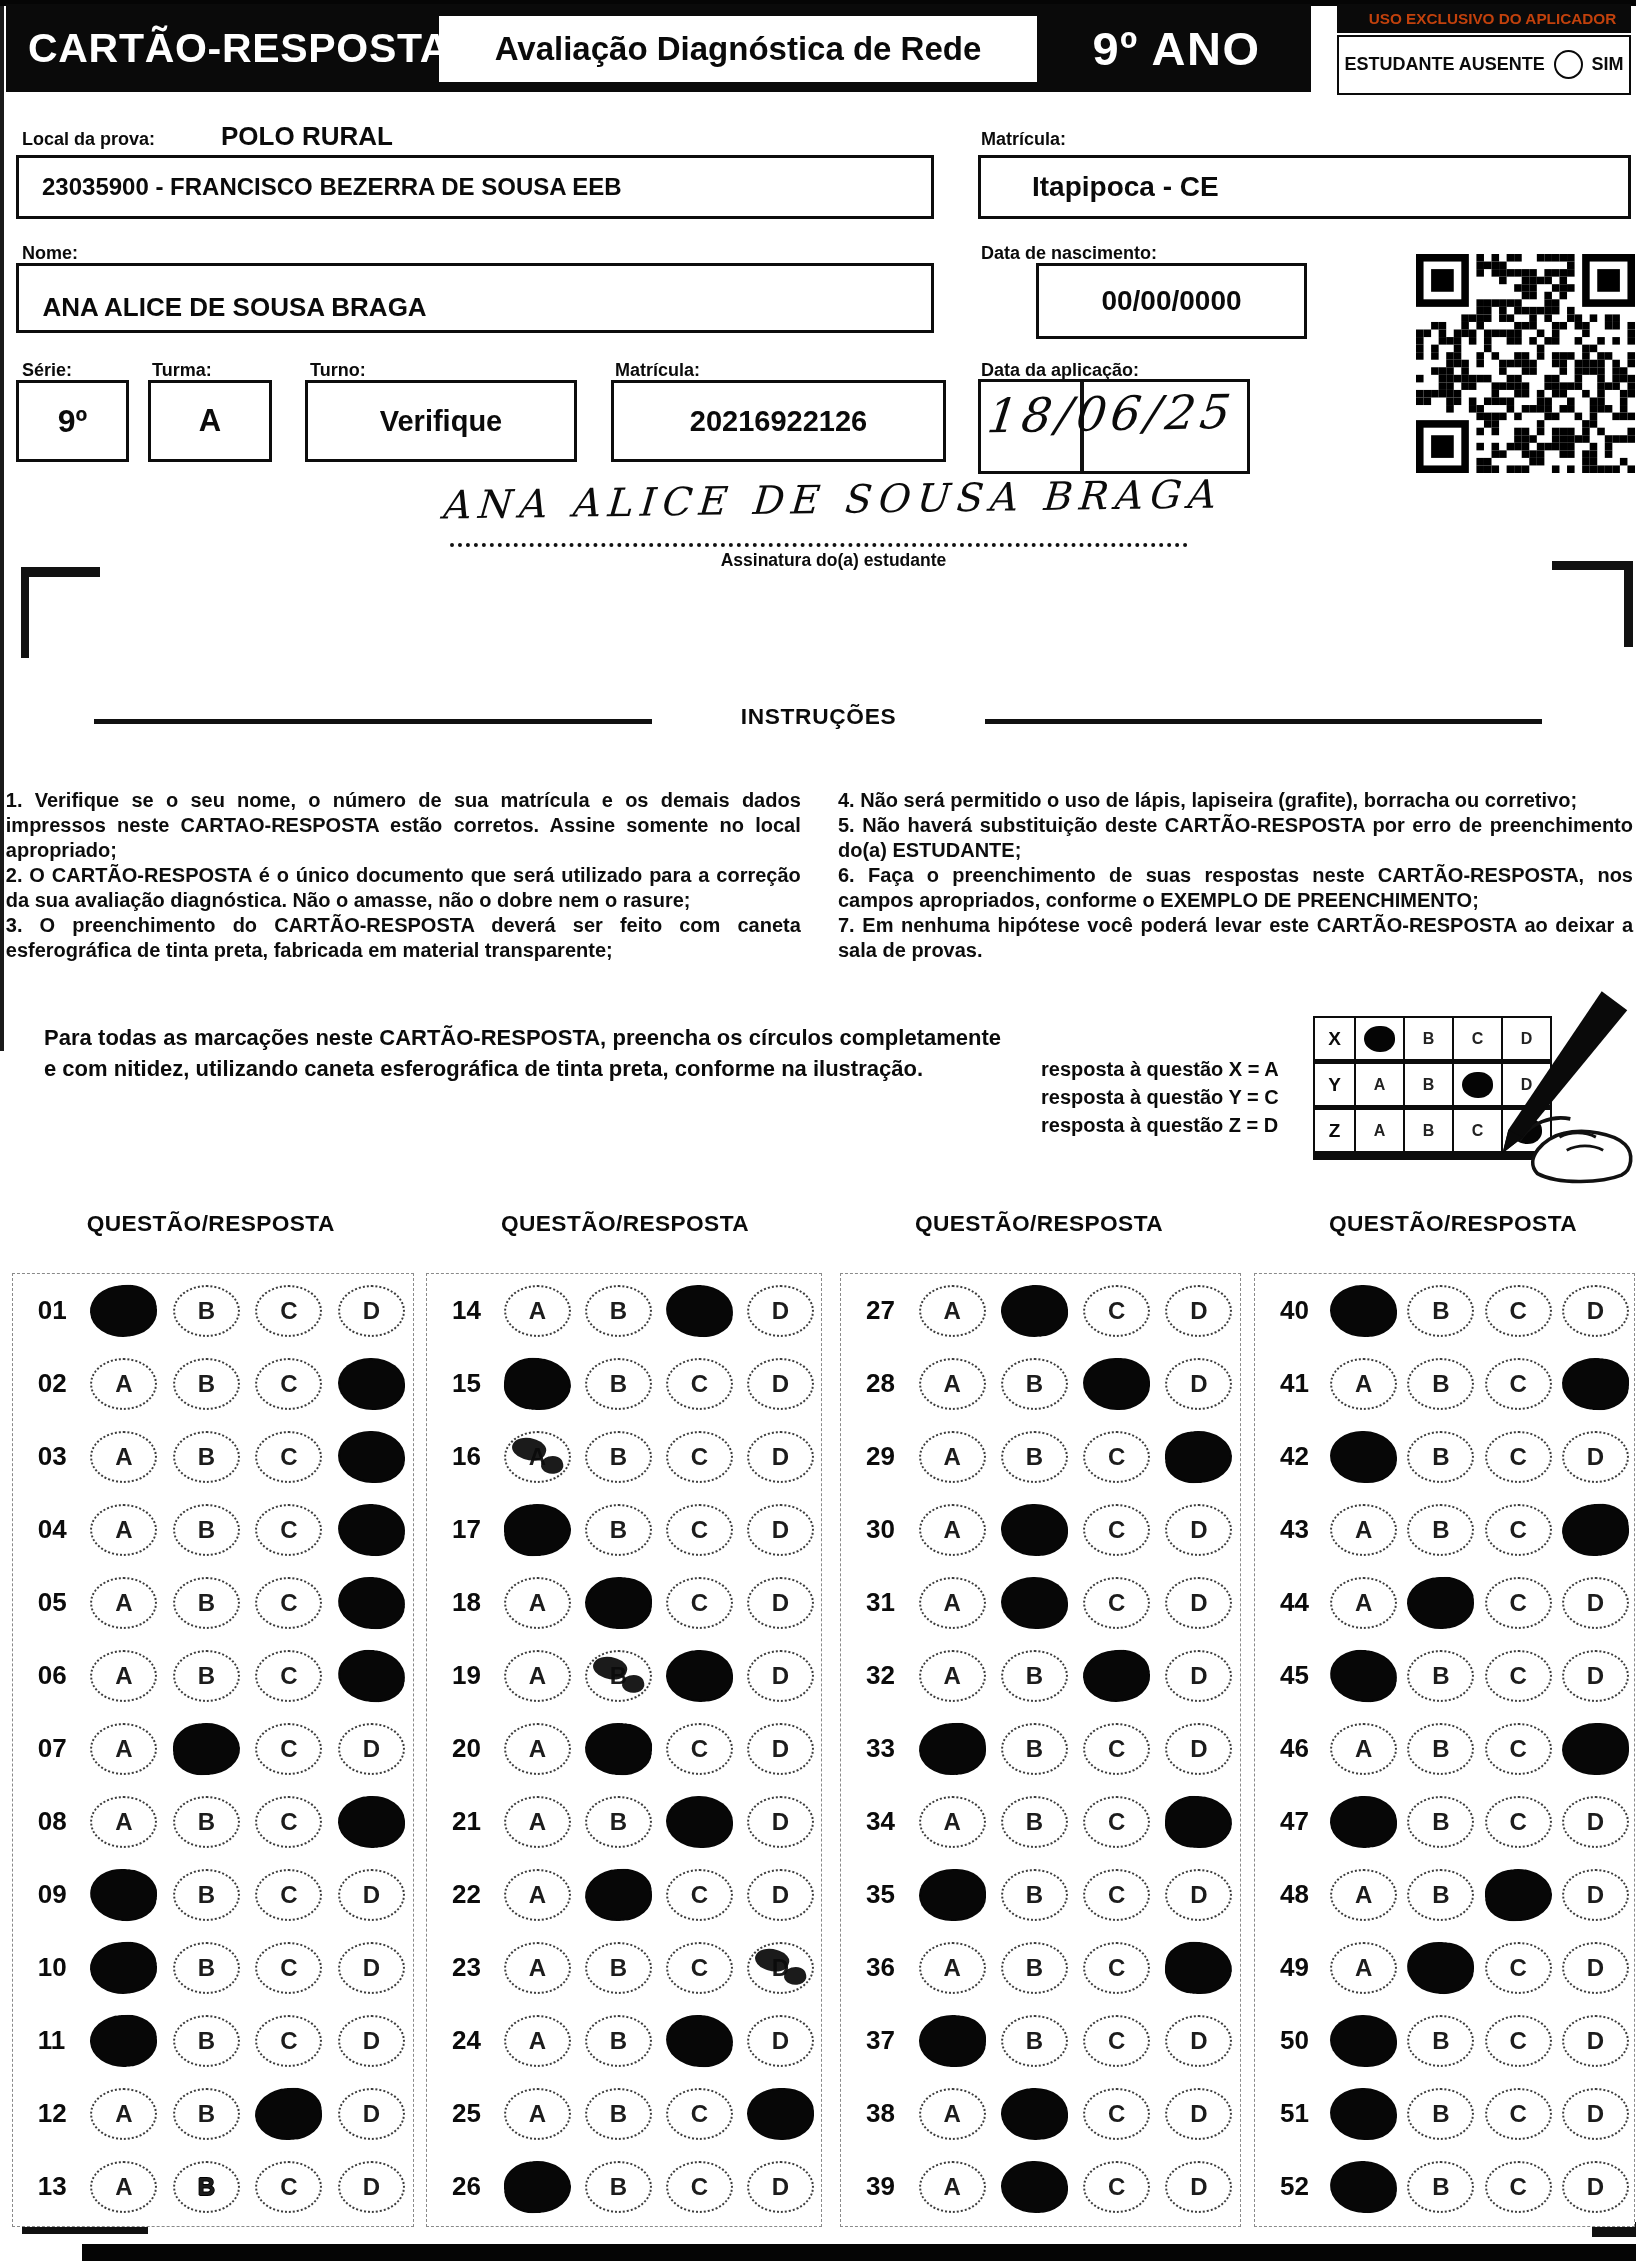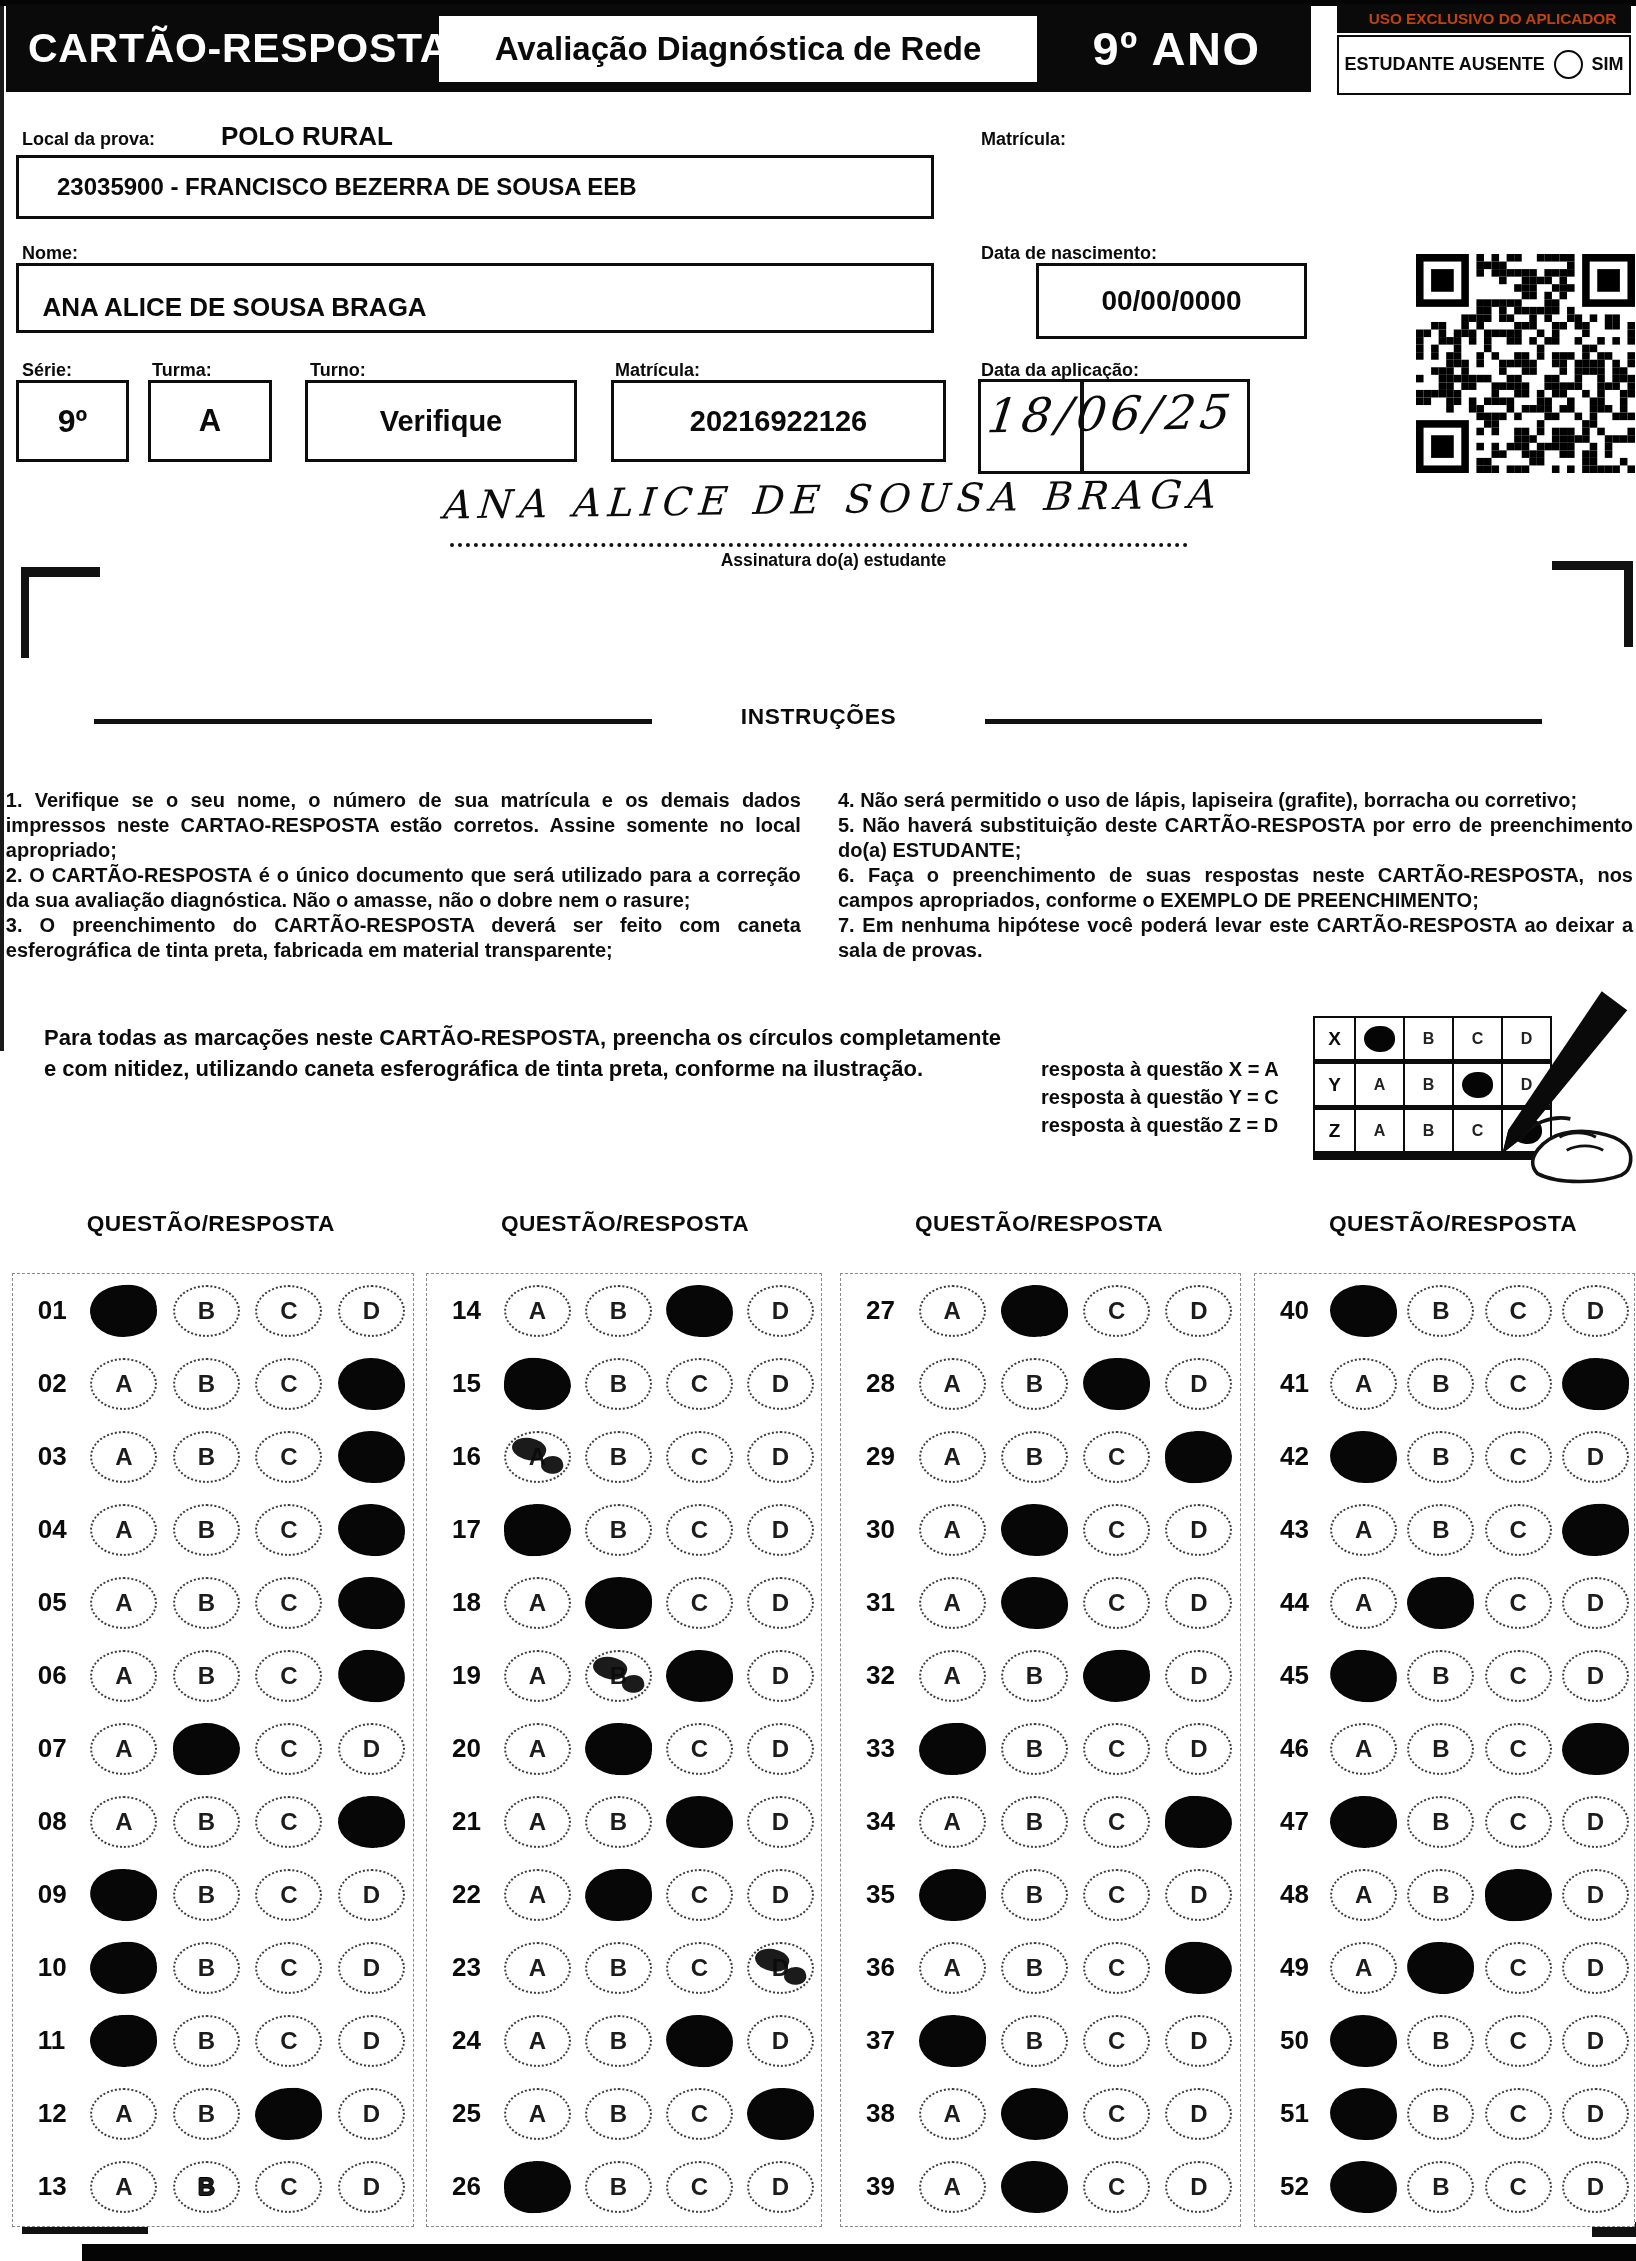--- a/index.html
+++ b/index.html
@@ -95,24 +95,27 @@
     <div class="apl-head">USO EXCLUSIVO DO APLICADOR</div>
     <div class="apl-body">
       <span>ESTUDANTE AUSENTE</span>
       <span class="apl-circle"></span>
       <span>SIM</span>
     </div>
   </div>
 
   <div class="abs flabel" style="left:22px;top:129px;">Local da prova:</div>
   <div class="abs fvalue-plain" style="left:221px;top:121px;">POLO RURAL</div>
-  <div class="abs fbox" style="left:16px;top:155px;width:918px;height:64px;padding-left:38px;box-sizing:border-box;font-size:24px;font-weight:bold;">
+  <div class="abs fbox" style="left:16px;top:155px;width:918px;height:64px;padding-left:23px;box-sizing:border-box;font-size:24px;font-weight:bold;">
     <span>23035900 - FRANCISCO BEZERRA DE SOUSA EEB</span>
   </div>
   <div class="abs flabel" style="left:981px;top:129px;">Matrícula:</div>
+  <div class="abs fbox" style="left:978px;top:155px;width:653px;height:64px;padding-left:51px;box-sizing:border-box;font-size:28px;font-weight:bold;">
+    <span>Itapipoca - CE</span>
+  </div>
 
   <div class="abs flabel" style="left:22px;top:243px;">Nome:</div>
   <div class="abs fbox" style="left:16px;top:263px;width:918px;height:70px;padding-left:23.4px;box-sizing:border-box;font-size:26px;font-weight:bold;align-items:flex-end;padding-bottom:7.3px;">
     <span>ANA ALICE DE SOUSA BRAGA</span>
   </div>
   <div class="abs flabel" style="left:981px;top:243px;">Data de nascimento:</div>
   <div class="abs fbox center" style="left:1036px;top:263px;width:265px;height:70px;font-size:28px;font-weight:bold;">
     <span>00/00/0000</span>
   </div>
 

